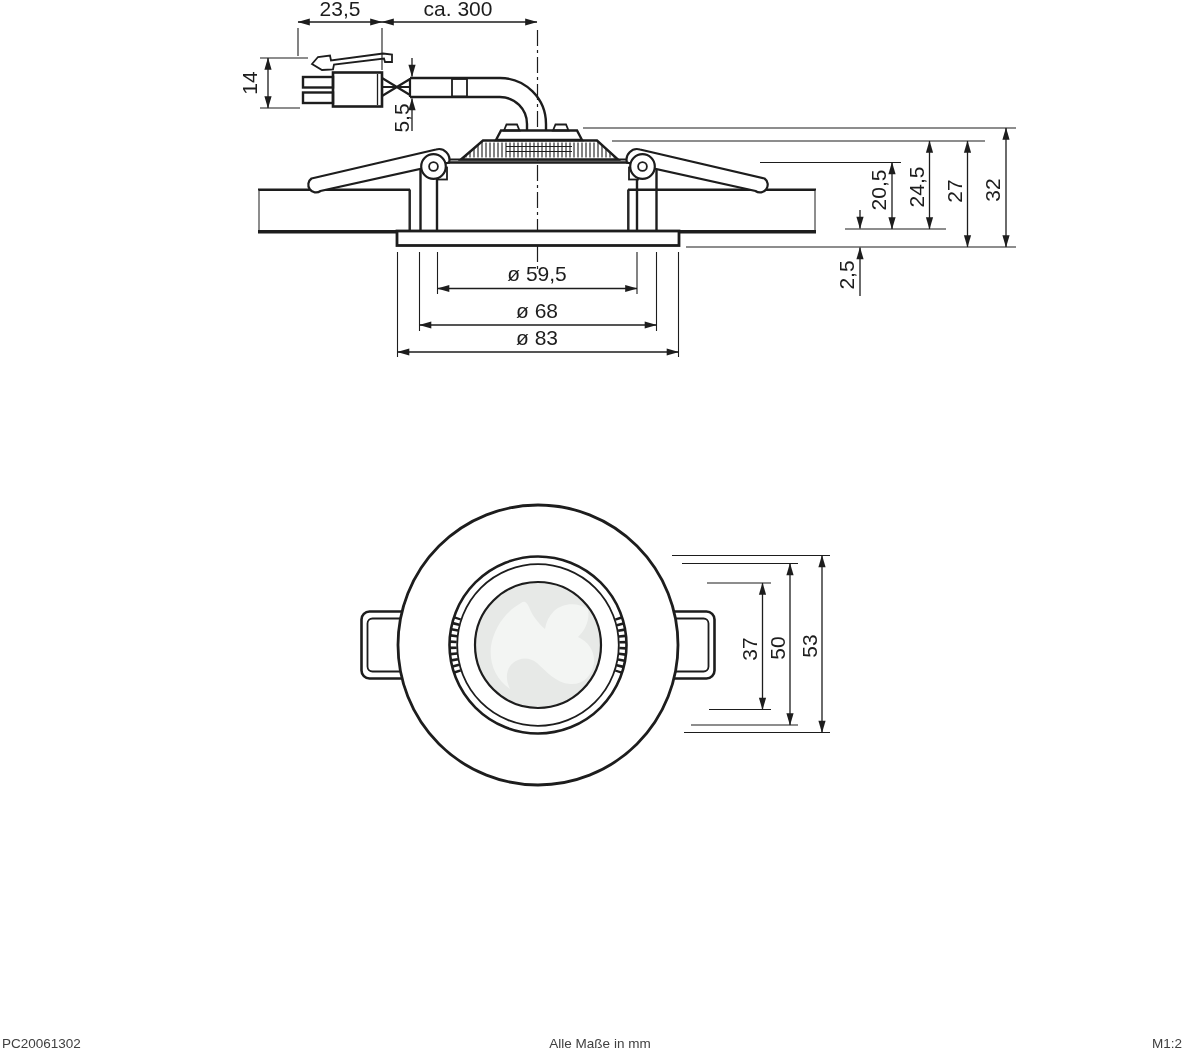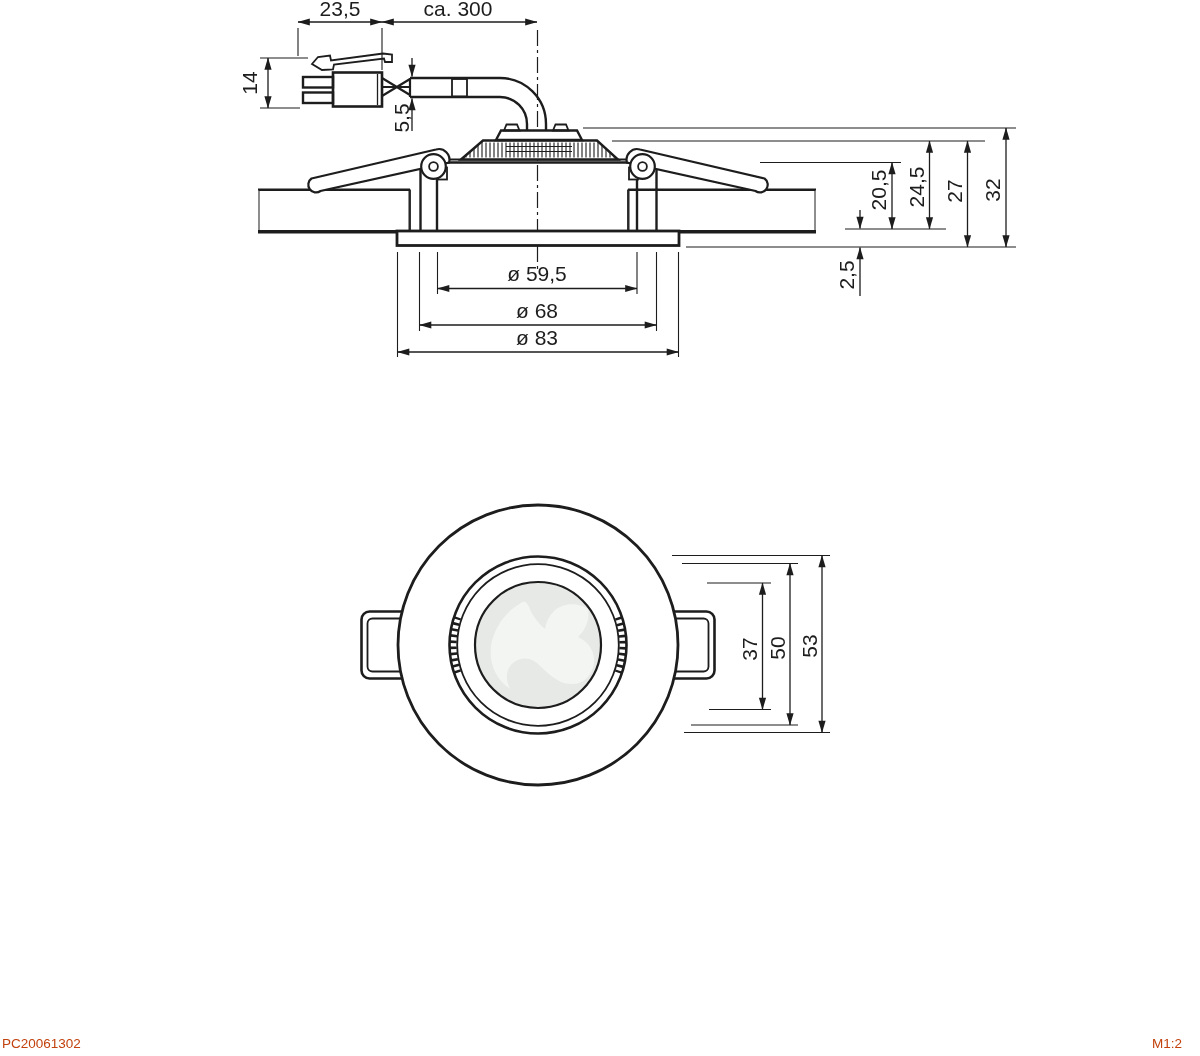--- a/index.html
+++ b/index.html
@@ -23,21 +23,21 @@
   .fw{fill:#fff}
   .ah{fill:var(--line);stroke:none}
   .hln{stroke:var(--line);stroke-width:.9}
   .dimtext{font-size:21px;font-family:"Liberation Sans",sans-serif;}
   .cl{stroke-dasharray:16 4 3 4;stroke-width:1.2}
   .ser{stroke-width:6.8;stroke-dasharray:2.6 3.4}
   .lens{fill:var(--lens-fill)}
   .logo{fill:var(--logo-fill);stroke:none}
   .footer{
     position:absolute;left:0;right:0;top:1034px;height:22px;
-    font-size:13.5px;color:#c2410c;
+    font-size:13.5px;color:#404040;
   }
   .footer .fl{position:absolute;left:2px;top:2px;}
   .footer .fc{position:absolute;left:0;right:0;top:2px;text-align:center;}
   .footer .fr{position:absolute;right:18px;top:2px;}
 </style>
 </head>
 <body>
 
 
 
@@ -238,17 +238,18 @@
         <line class="w12" x1="822" y1="555.5" x2="822" y2="732.5" marker-start="url(#as)" marker-end="url(#ae)"></line>
         <text class="dimtext" text-anchor="middle" x="816.5" y="646" transform="rotate(-90 816.5 646)">53</text>
       </g>
     </g>
   </g>
 </svg>
 
 
 <div class="footer">
   <span class="fl">PC20061302</span>
+  <span class="fc">Alle Maße in mm</span>
   <span class="fr">M1:2</span>
 </div>
 
 
 
 
 </body></html>

